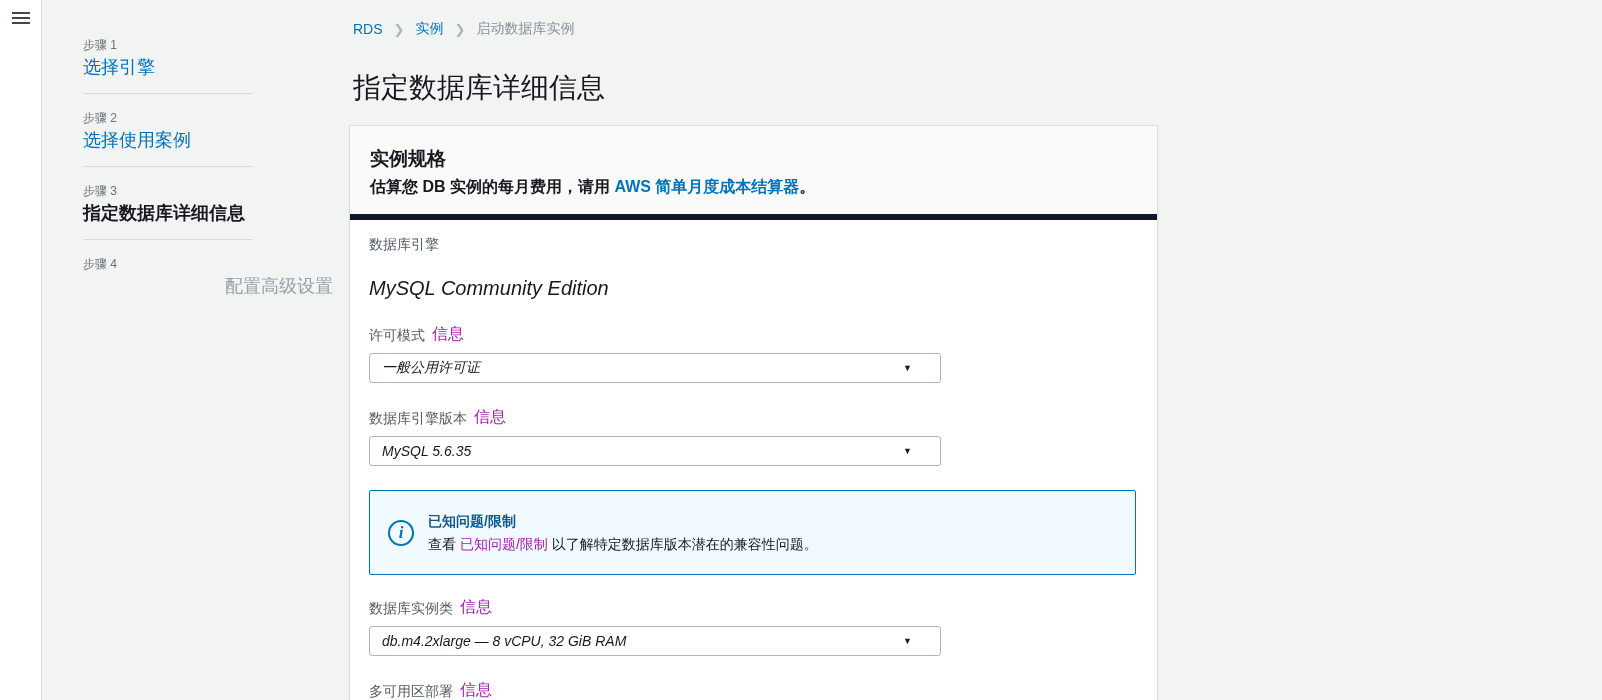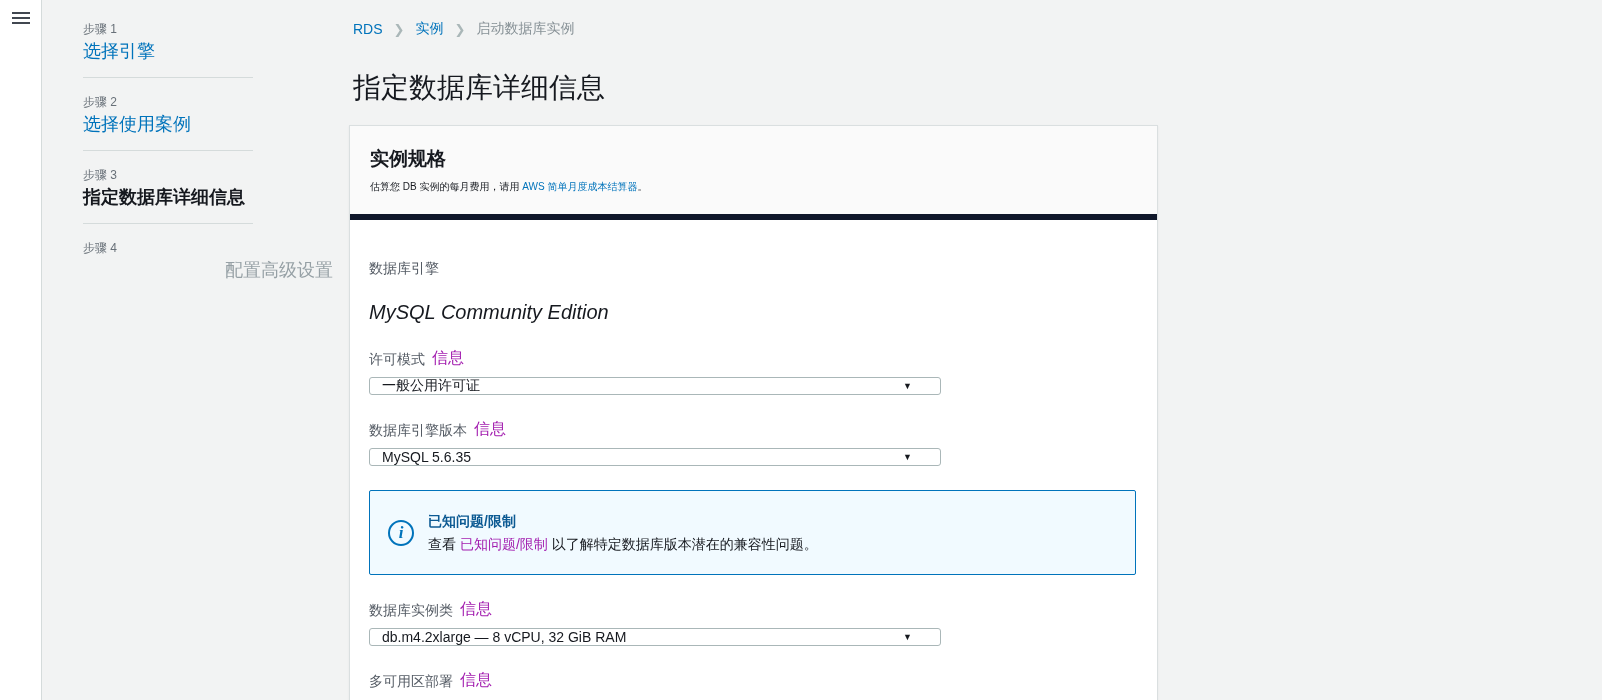--- a/index.html
+++ b/index.html
@@ -12,54 +12,54 @@
   }
   
   .rail {
     width:42px; height:700px; background:#ffffff;
     border-right:1px solid #d5dbdb; flex-shrink:0;
   }
   .hamburger { width:18px; margin:12px auto 0; cursor:pointer; }
   .hamburger span { display:block; height:2px; background:#414750; margin-bottom:3px; }
   
   .sidebar { width:291px; flex-shrink:0; padding:22px 0 0 41px; }
-  .step-label { font-size:12px; color:#687078; line-height:15px; }
+  .step-label { font-size:12px; color:#687078; line-height:15px;margin-top:16px; }
   .step-name { font-size:18px; line-height:18px; margin-top:5px; }
   .step-name.link { color:#0073bb; cursor:pointer; }
   .step-name.current { color:#16191f; font-weight:700; }
   .step-name.future { color:#96a0a5;text-align:right; }
   .step-divider { border:none; border-top:1px solid #d5dbdb; width:170px; margin:17px 0; }
   
   .main { flex:1; padding-top:20px;padding-left:16px; }
   .breadcrumb { font-size:14px; margin-left:4px; display:flex; align-items:center; }
   .crumb-link { color:#0073bb; cursor:pointer; }
   .crumb-sep { color:#aab7b8; margin:0 11px; font-size:13px; }
   .crumb-current { color:#879196; }
   .page-title { font-size:28px; font-weight:400; color:#16191f; margin:33px 0 0 4px; line-height:34px; }
   
   .card {
     width:809px; margin-top:20px; background:#ffffff;
     border:1px solid #dadfe0; box-shadow:0 1px 2px rgba(0,0,0,0.06);
   }
   .card-header { background:#fafafa; border-bottom:6px solid #0f172a; padding:21px 20px 19px; }
   .card-title { font-size:19px; font-weight:700; color:#16191f; line-height:23px; }
-  .card-subtitle { font-size:10px; color:#16191f; margin-top:8px; line-height:17px; }
+  .card-subtitle { font-size:16px; color:#16191f; margin-top:8px; line-height:17px;font-weight:bold; }
   .link-blue { color:#0073bb; cursor:pointer; }
   .link-info { color:#a21caf; cursor:pointer; }
   .card-body { padding:14px 19px 60px; background:#ffffff; }
   .field { }
   .field + .field { }
-  .field-labelrow { display:flex; gap:7px; align-items:center;margin-top:24px; }
+  .field-labelrow { display:flex; gap:7px; align-items:center; }
   .field-label { font-size:14px; color:#545b64; line-height:20px; }
   .static-value { font-size:20px; color:#16191f; margin-top:24px; line-height:20px;font-style:italic; }
   .select {
-    width:572px; height:18px; margin-top:8px; background:#fff;
+    width:572px; height:30px; margin-top:8px; background:#fff;
     border:1px solid #aab7b8; border-radius:3px;
     display:flex; align-items:center; justify-content:space-between;
-    padding:0 28px 0 12px; font-size:14px; color:#16191f; cursor:pointer;
+    padding:0 28px 0 12px; font-size:14px; color:#16191f; cursor:pointer;font-style:italic;
   }
   .select-arrow { font-size:9px; color:#16191f; }
   .mt26 { margin-top:26px; }
   .mt24 { margin-top:24px; }
   .mt22 { margin-top:22px; }
   
   .alert {
     width:767px; margin-top:24px; background:#f1faff;
     border:1px solid #0073bb; border-radius:2px;
     padding:20px 18px; display:flex; align-items:center;

